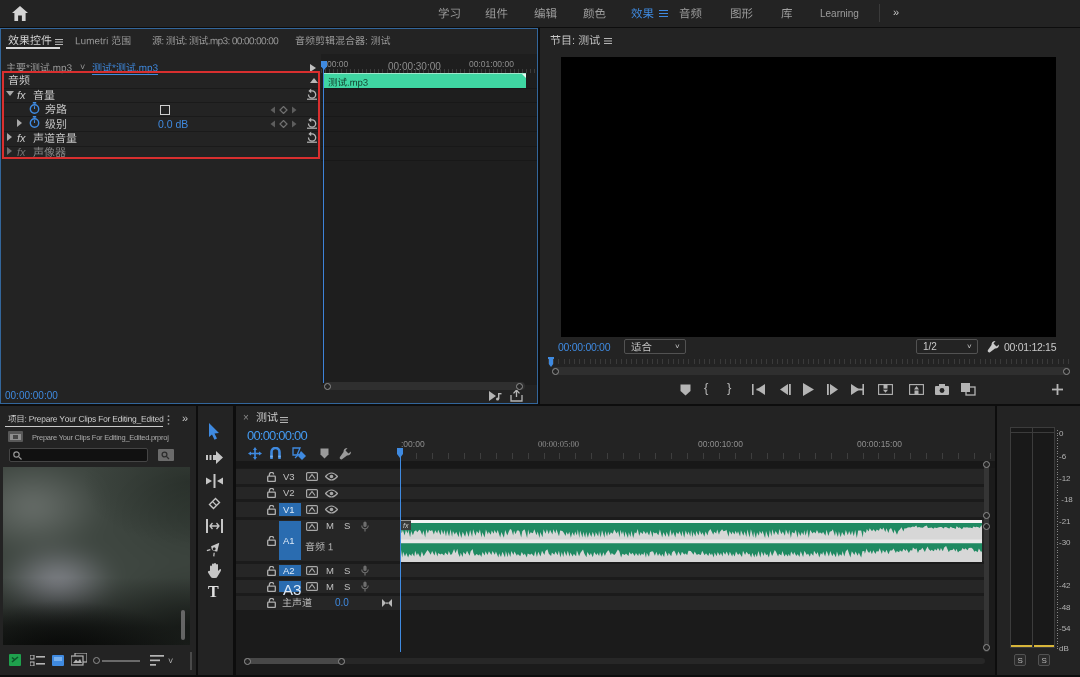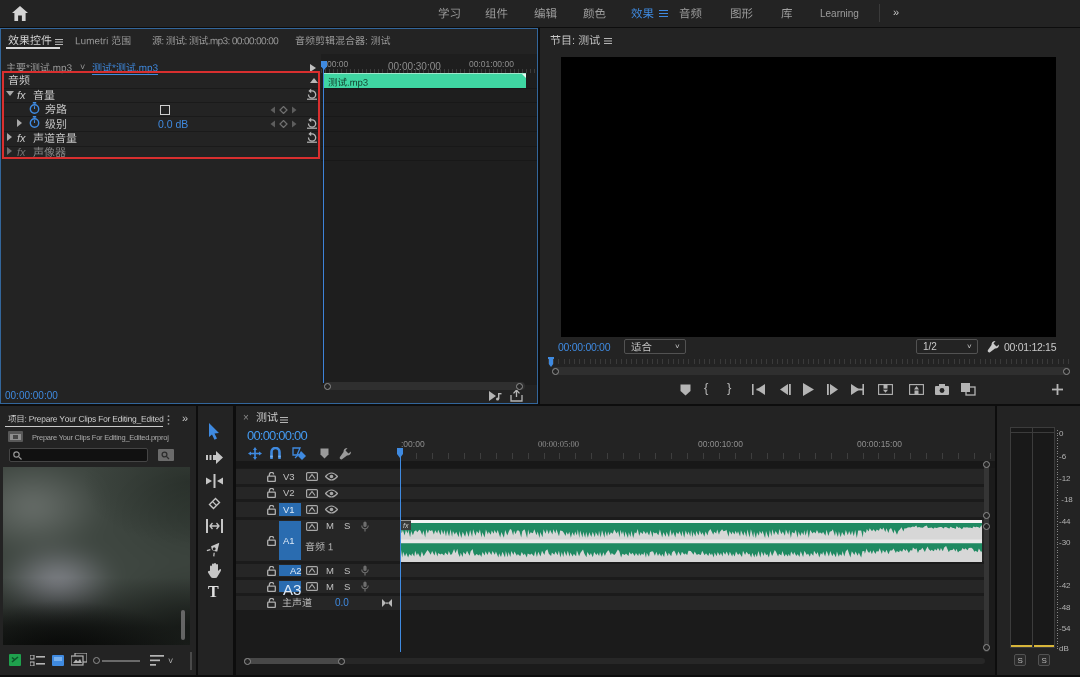--- a/index.html
+++ b/index.html
@@ -529,21 +529,21 @@
 <svg style="left:125px;top:114.5px;" width="8" height="11" viewBox="0 0 8 11">
       <rect x="2.4" y="0.5" width="3.2" height="5.5" rx="1.6" fill="#6e6e6e"></rect>
       <path d="M0.8 4.5 A3.2 3.2 0 0 0 7.2 4.5" fill="none" stroke="#6e6e6e" stroke-width="1.1"></path>
       <rect x="3.4" y="8" width="1.2" height="2.5" fill="#6e6e6e"></rect>
     </svg>
 <svg style="left:31px;top:159.5px;" width="9" height="10" viewBox="0 0 9 10">
       <rect x="0.7" y="4.2" width="7.6" height="5.3" rx="0.8" fill="none" stroke="#b0b0b0" stroke-width="1.3"></rect>
       <path d="M2.4 4 V2.6 A2.1 2.1 0 0 1 6.6 2.4" fill="none" stroke="#b0b0b0" stroke-width="1.3"></path>
     </svg>
     <div class="abs" style="left:43px;top:159px;width:22px;height:11px;background:#2a6cb0;"></div>
-    <div class="t" style="left:54px;top:158.5px;font-size:9.5px;color:#dce9f7;">A2</div>
+    <div class="t" style="left:47px;top:158.5px;font-size:9.5px;color:#dce9f7;">A2</div>
 <svg style="left:70px;top:160.0px;" width="12" height="9" viewBox="0 0 12 9">
       <rect x="0.6" y="0.6" width="10.8" height="7.8" rx="1" fill="none" stroke="#a8a8a8" stroke-width="1.2"></rect>
       <path d="M3 6.5 L6 2.5 L9 6.5" fill="none" stroke="#a8a8a8" stroke-width="1.2"></path>
     </svg>
     <div class="t" style="left:90px;top:158.5px;font-size:9.5px;color:#c0c0c0;">M</div>
     <div class="t" style="left:108px;top:158.5px;font-size:9.5px;color:#c0c0c0;">S</div>
 <svg style="left:125px;top:159.0px;" width="8" height="11" viewBox="0 0 8 11">
       <rect x="2.4" y="0.5" width="3.2" height="5.5" rx="1.6" fill="#6e6e6e"></rect>
       <path d="M0.8 4.5 A3.2 3.2 0 0 0 7.2 4.5" fill="none" stroke="#6e6e6e" stroke-width="1.1"></path>
       <rect x="3.4" y="8" width="1.2" height="2.5" fill="#6e6e6e"></rect>
@@ -614,21 +614,21 @@
     <div class="abs" style="left:35px;top:21px;width:1px;height:221px;background:#3c3c3c;"></div>
     <div class="abs" style="left:13px;top:26px;width:45px;height:1px;background:#3c3c3c;"></div>
     <div class="abs" style="left:14px;top:238.5px;width:21px;height:2.5px;background:#d7b53a;"></div>
     <div class="abs" style="left:37px;top:238.5px;width:20px;height:2.5px;background:#d7b53a;"></div>
 
     <div class="abs" style="left:59.5px;top:24px;width:1px;height:220px;background:repeating-linear-gradient(180deg,#888 0 1px,transparent 1px 2.6px);"></div>
     <div class="t" style="left:62px;top:22.5px;width:16px;text-align:left;font-size:8px;color:#b2b2b2;">0</div>
     <div class="t" style="left:62px;top:45.5px;width:16px;text-align:left;font-size:8px;color:#b2b2b2;">-6</div>
     <div class="t" style="left:62px;top:67.5px;width:16px;text-align:left;font-size:8px;color:#b2b2b2;">-12</div>
     <div class="t" style="left:62px;top:89.0px;width:16px;text-align:center;font-size:8px;color:#b2b2b2;">-18</div>
-    <div class="t" style="left:62px;top:110.5px;width:16px;text-align:left;font-size:8px;color:#b2b2b2;">-44</div>
+    <div class="t" style="left:62px;top:110.5px;width:16px;text-align:left;font-size:8px;color:#b2b2b2;">-21</div>
     <div class="t" style="left:62px;top:132.0px;width:16px;text-align:left;font-size:8px;color:#b2b2b2;">-30</div>
     <div class="t" style="left:62px;top:153.5px;width:16px;text-align:left;font-size:8px;color:#b2b2b2;margin-left:24px;">-36</div>
     <div class="t" style="left:62px;top:175.0px;width:16px;text-align:left;font-size:8px;color:#b2b2b2;">-42</div>
     <div class="t" style="left:62px;top:196.5px;width:16px;text-align:left;font-size:8px;color:#b2b2b2;">-48</div>
     <div class="t" style="left:62px;top:218.0px;width:16px;text-align:left;font-size:8px;color:#b2b2b2;">-54</div>
     <div class="t" style="left:62px;top:237.5px;width:16px;text-align:left;font-size:8px;color:#b2b2b2;">dB</div>
 
     <div class="abs" style="left:17px;top:248px;width:12px;height:12px;background:#2b2b2b;border:1px solid #525252;border-radius:2px;"></div>
     <div class="t" style="left:20.5px;top:249.5px;font-size:8px;color:#b9b9b9;">S</div>
     <div class="abs" style="left:41px;top:248px;width:12px;height:12px;background:#2b2b2b;border:1px solid #525252;border-radius:2px;"></div>

